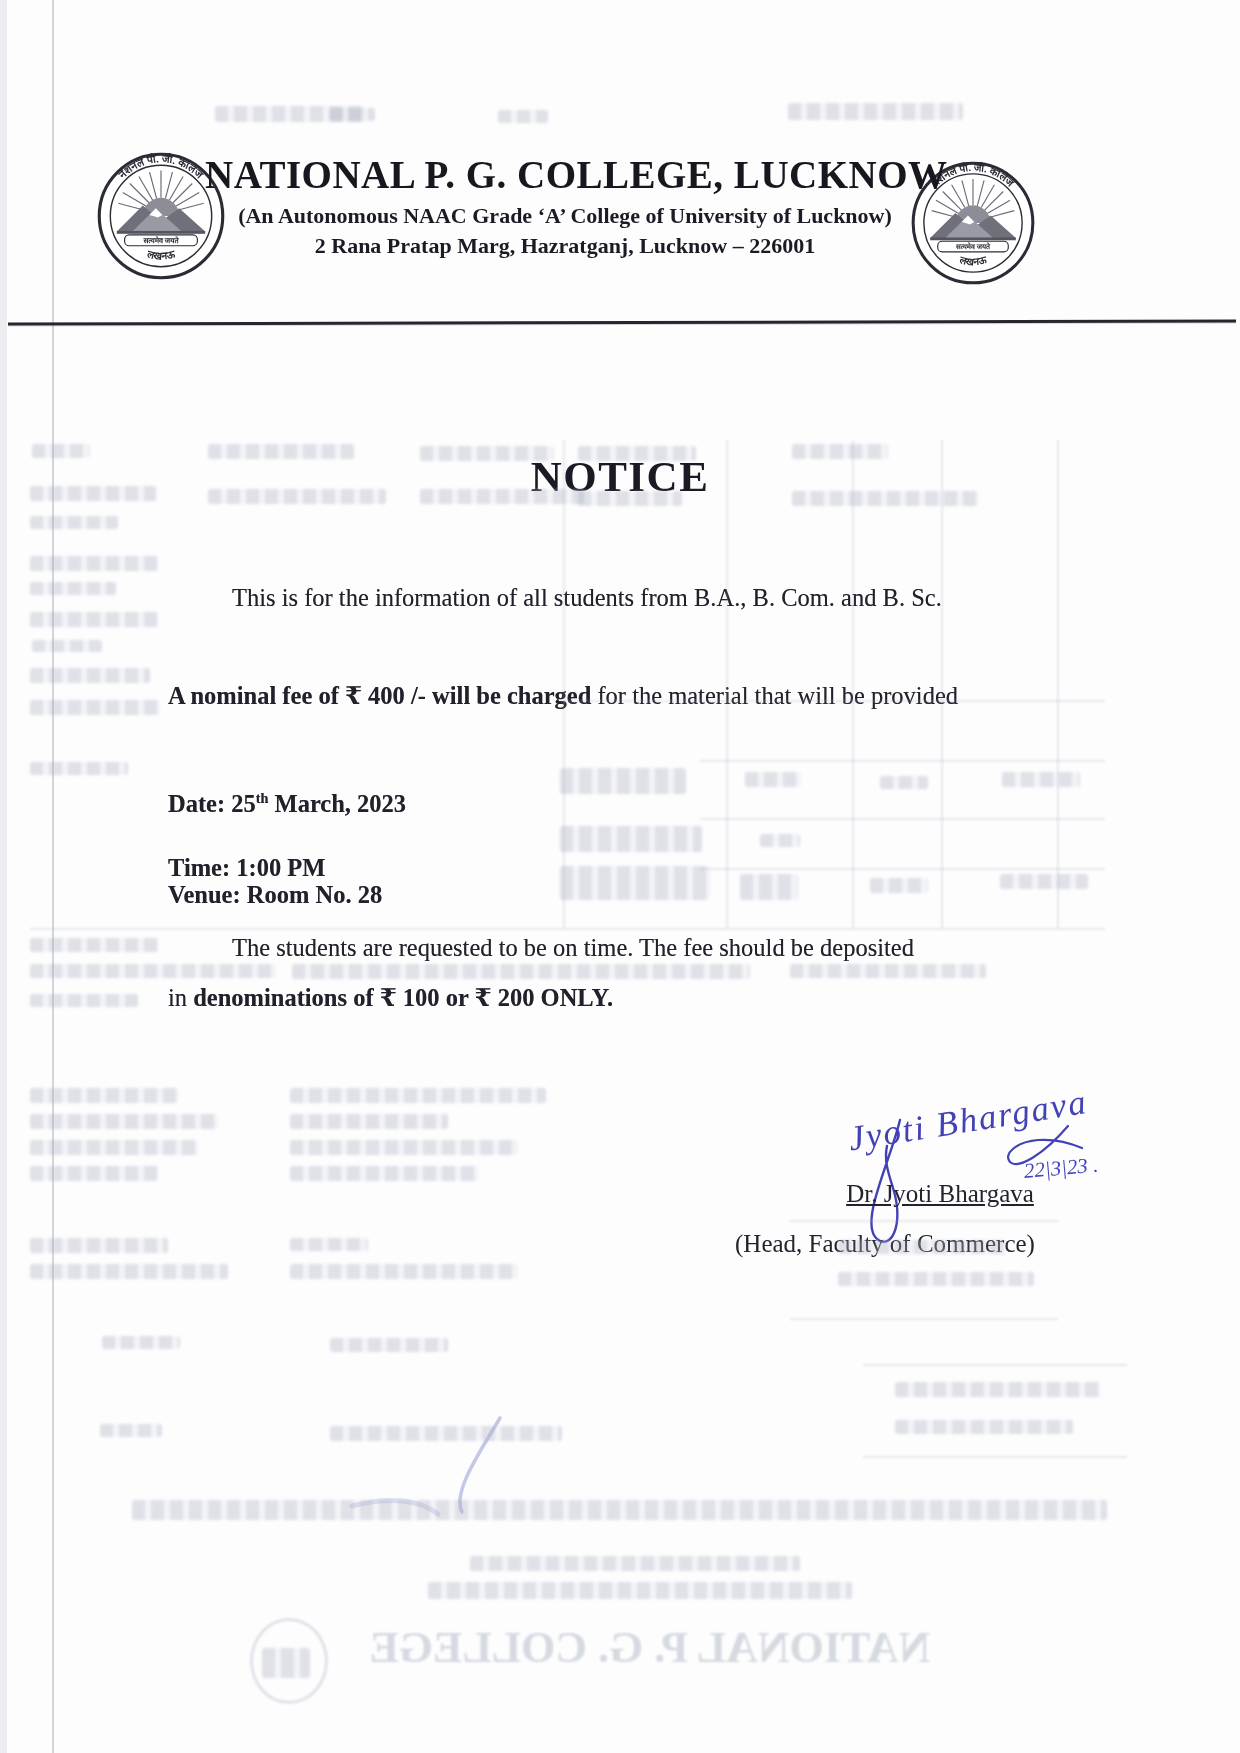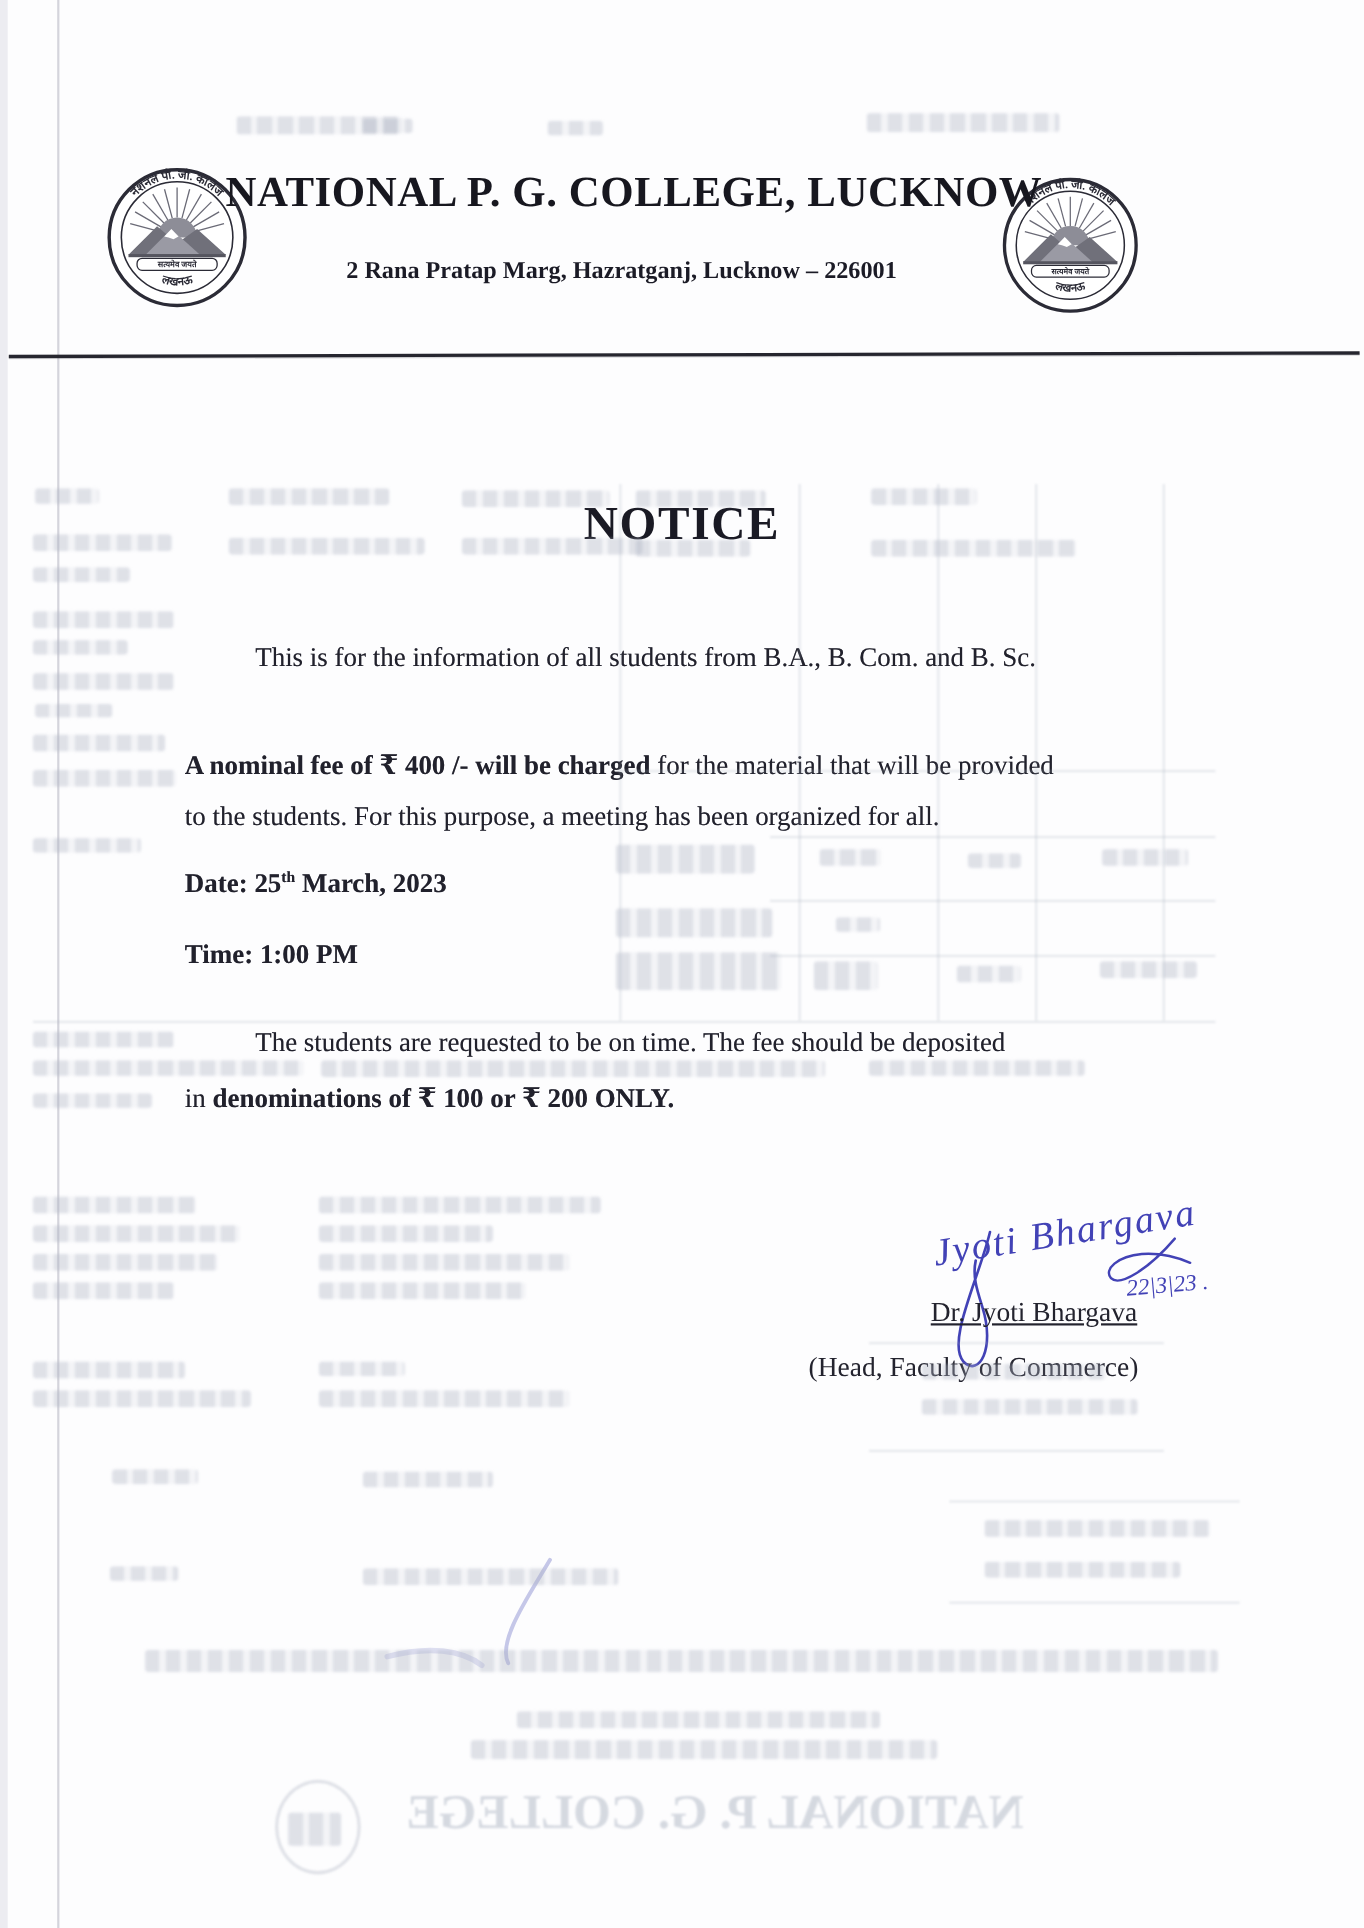--- a/index.html
+++ b/index.html
@@ -87,31 +87,32 @@
   <div class="edge-strip"></div>
   <div class="scan-line"></div>
 
   <svg class="logo logo-left" viewBox="0 0 100 100">
       <use href="#college-logo"></use>
     </svg>
   <svg class="logo logo-right" viewBox="0 0 100 100">
       <use href="#college-logo"></use>
     </svg>
   <div class="hdr-title">NATIONAL P. G. COLLEGE, LUCKNOW</div>
+  <div class="hdr-sub">(An Autonomous NAAC Grade ‘A’ College of University of Lucknow)</div>
   <div class="hdr-addr">2 Rana Pratap Marg, Hazratganj, Lucknow – 226001</div>
   <div class="divider"></div>
 
   <div class="notice-h">NOTICE</div>
 
   <div class="bl ind" style="top:584px">This is for the information of all students from B.A., B. Com. and B. Sc.</div>
   <div class="bl" style="top:681px"><span class="b">A nominal fee of  ₹ 400 /- will be charged</span><span> for the material that will be provided</span></div>
-  <div class="bl" style="top:729px">to the students. For this purpose, a meeting has been organized for all.</div>
 
   <div class="bl b" style="top:790px"><span>Date: 25</span><sup>th</sup><span> March, 2023</span></div>
   <div class="bl b" style="top:854px">Time: 1:00 PM</div>
+  <div class="bl b" style="top:881px">Venue: Room No. 28</div>
 
   <div class="bl ind" style="top:934px">The students are requested to be on time. The fee should be deposited</div>
   <div class="bl" style="top:983px"><span>in </span><span class="b">denominations of  ₹ 100 or  ₹ 200 ONLY.</span></div>
 
   <svg class="sig-svg" viewBox="0 0 380 200">
     <g stroke="#4242b6" fill="none" stroke-linecap="round">
       <path d="M 100 50 C 90 92, 60 150, 76 168 C 90 182, 105 156, 93 118 C 88 102, 84 90, 87 76" stroke-width="2.4"></path>
       <path d="M 268 56 C 244 84, 218 100, 210 92 C 203 84, 216 72, 238 70 C 252 69, 268 72, 282 78" stroke-width="2.2"></path>
     </g>
     <text x="48" y="60" font-size="35" font-style="italic" fill="#4242b6" letter-spacing="2" transform="rotate(-9 180 55)">Jyoti Bhargava</text>

